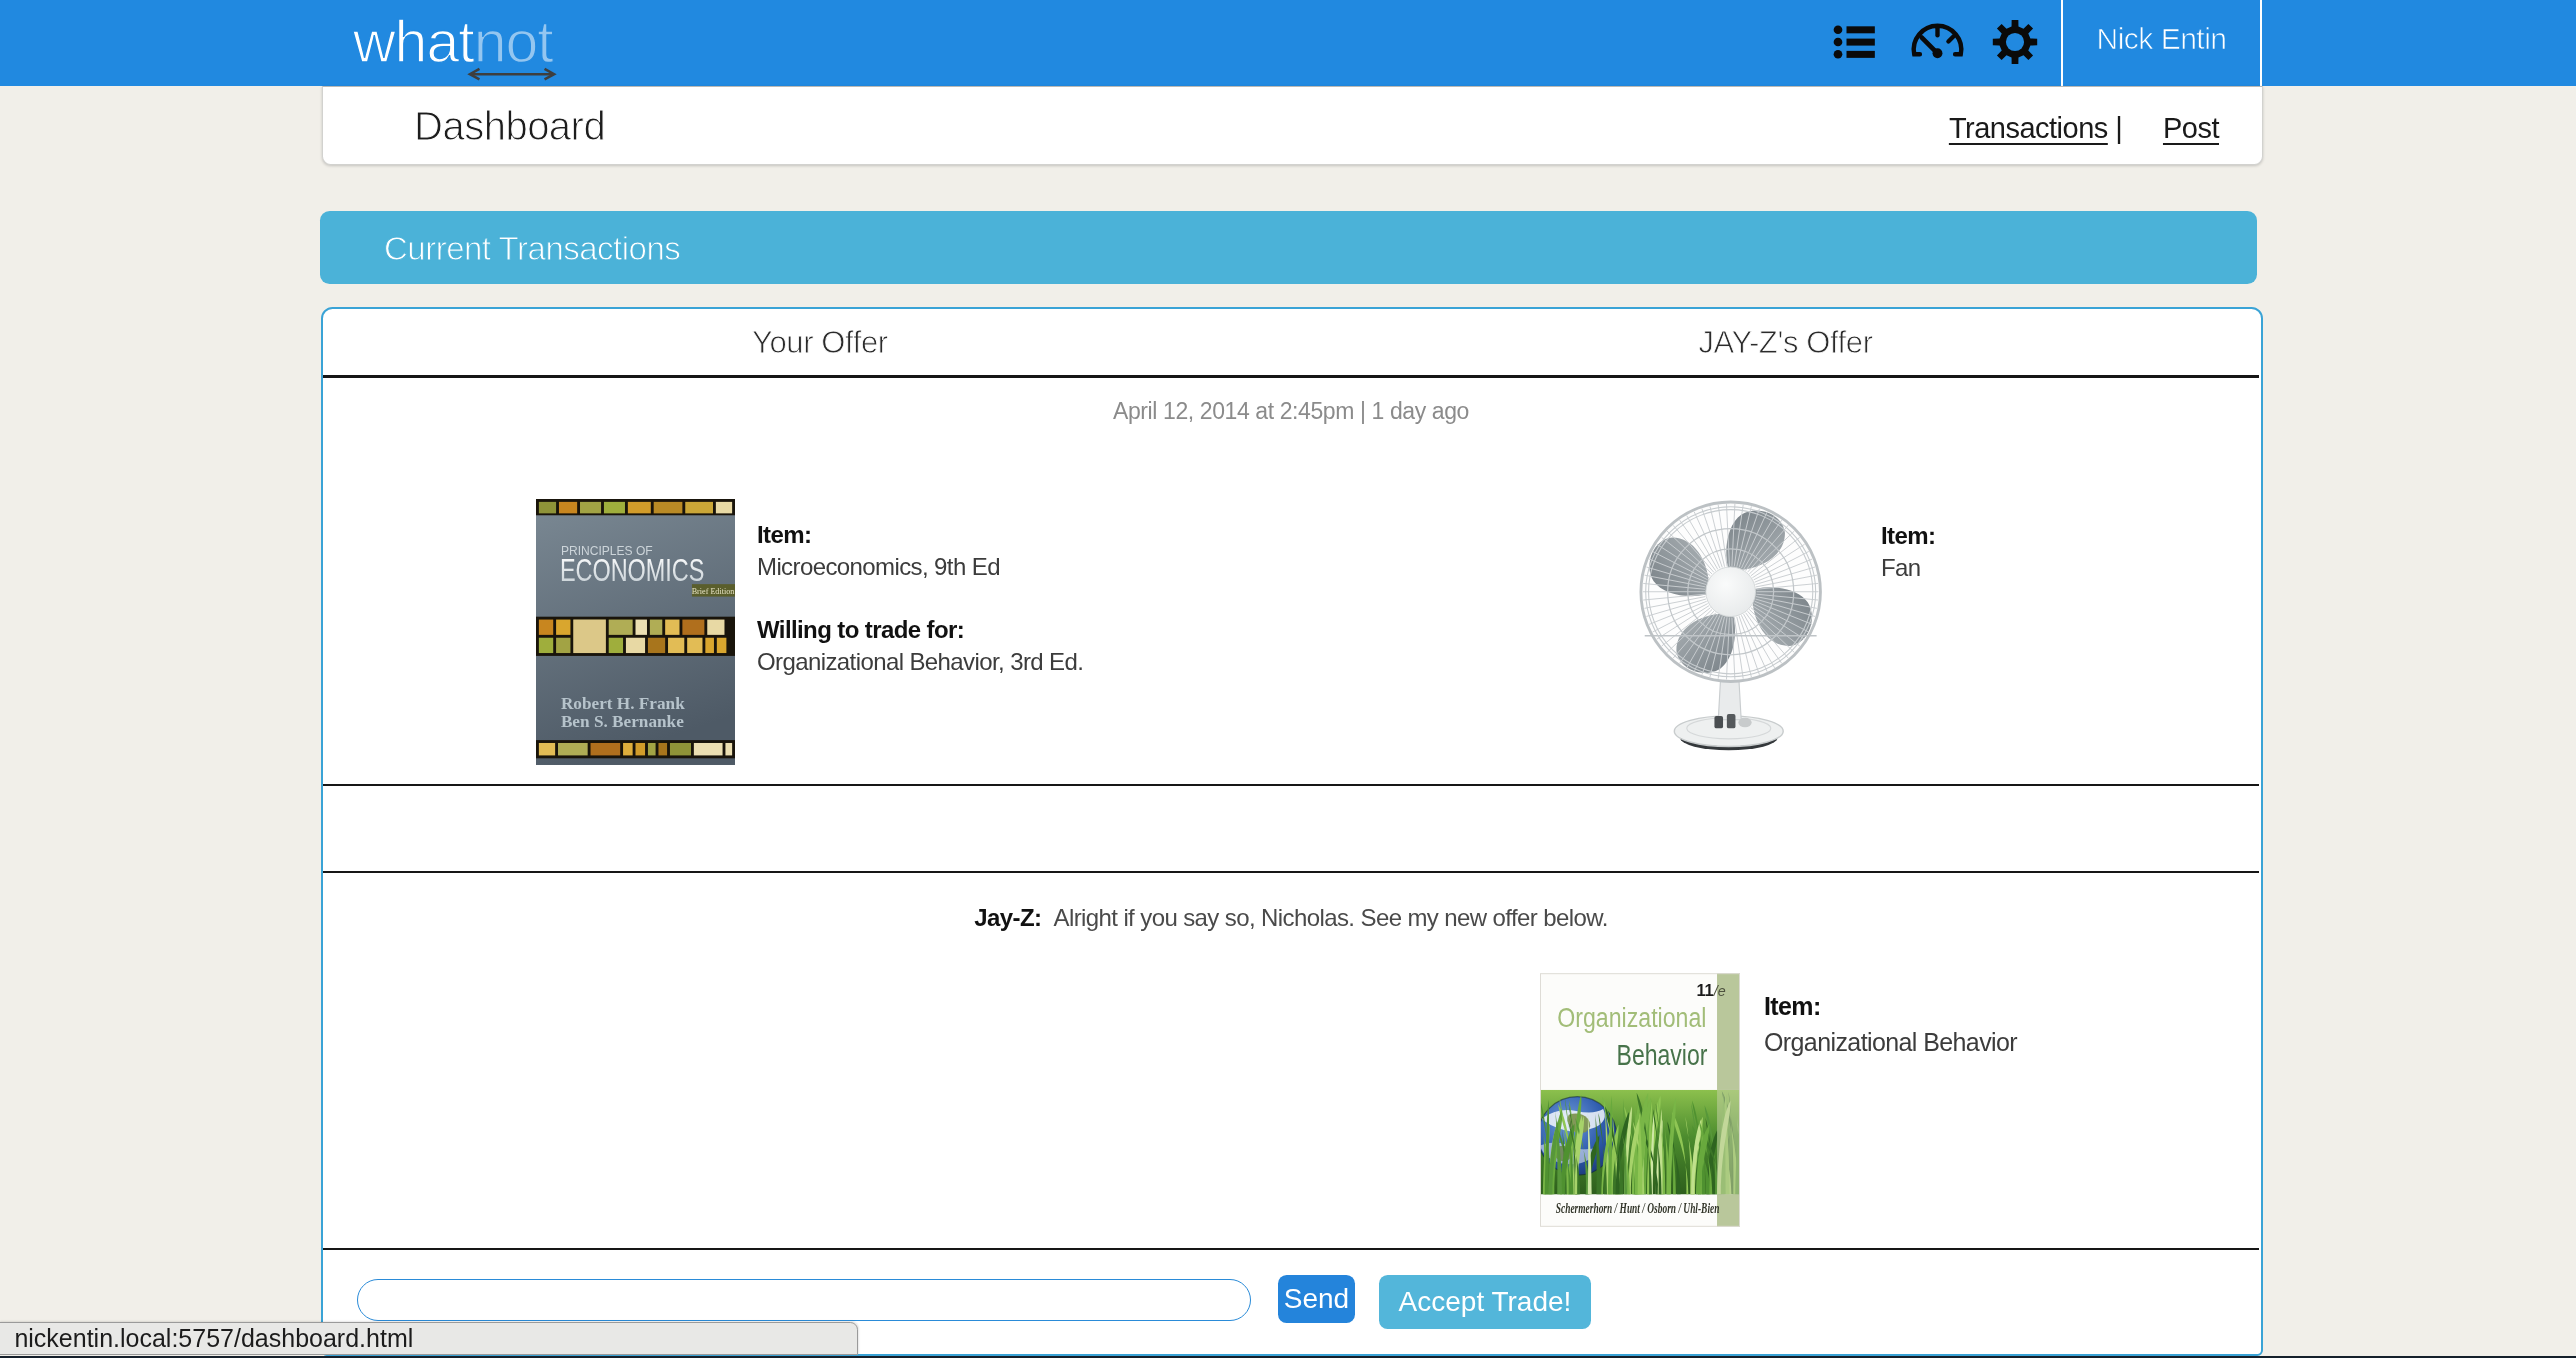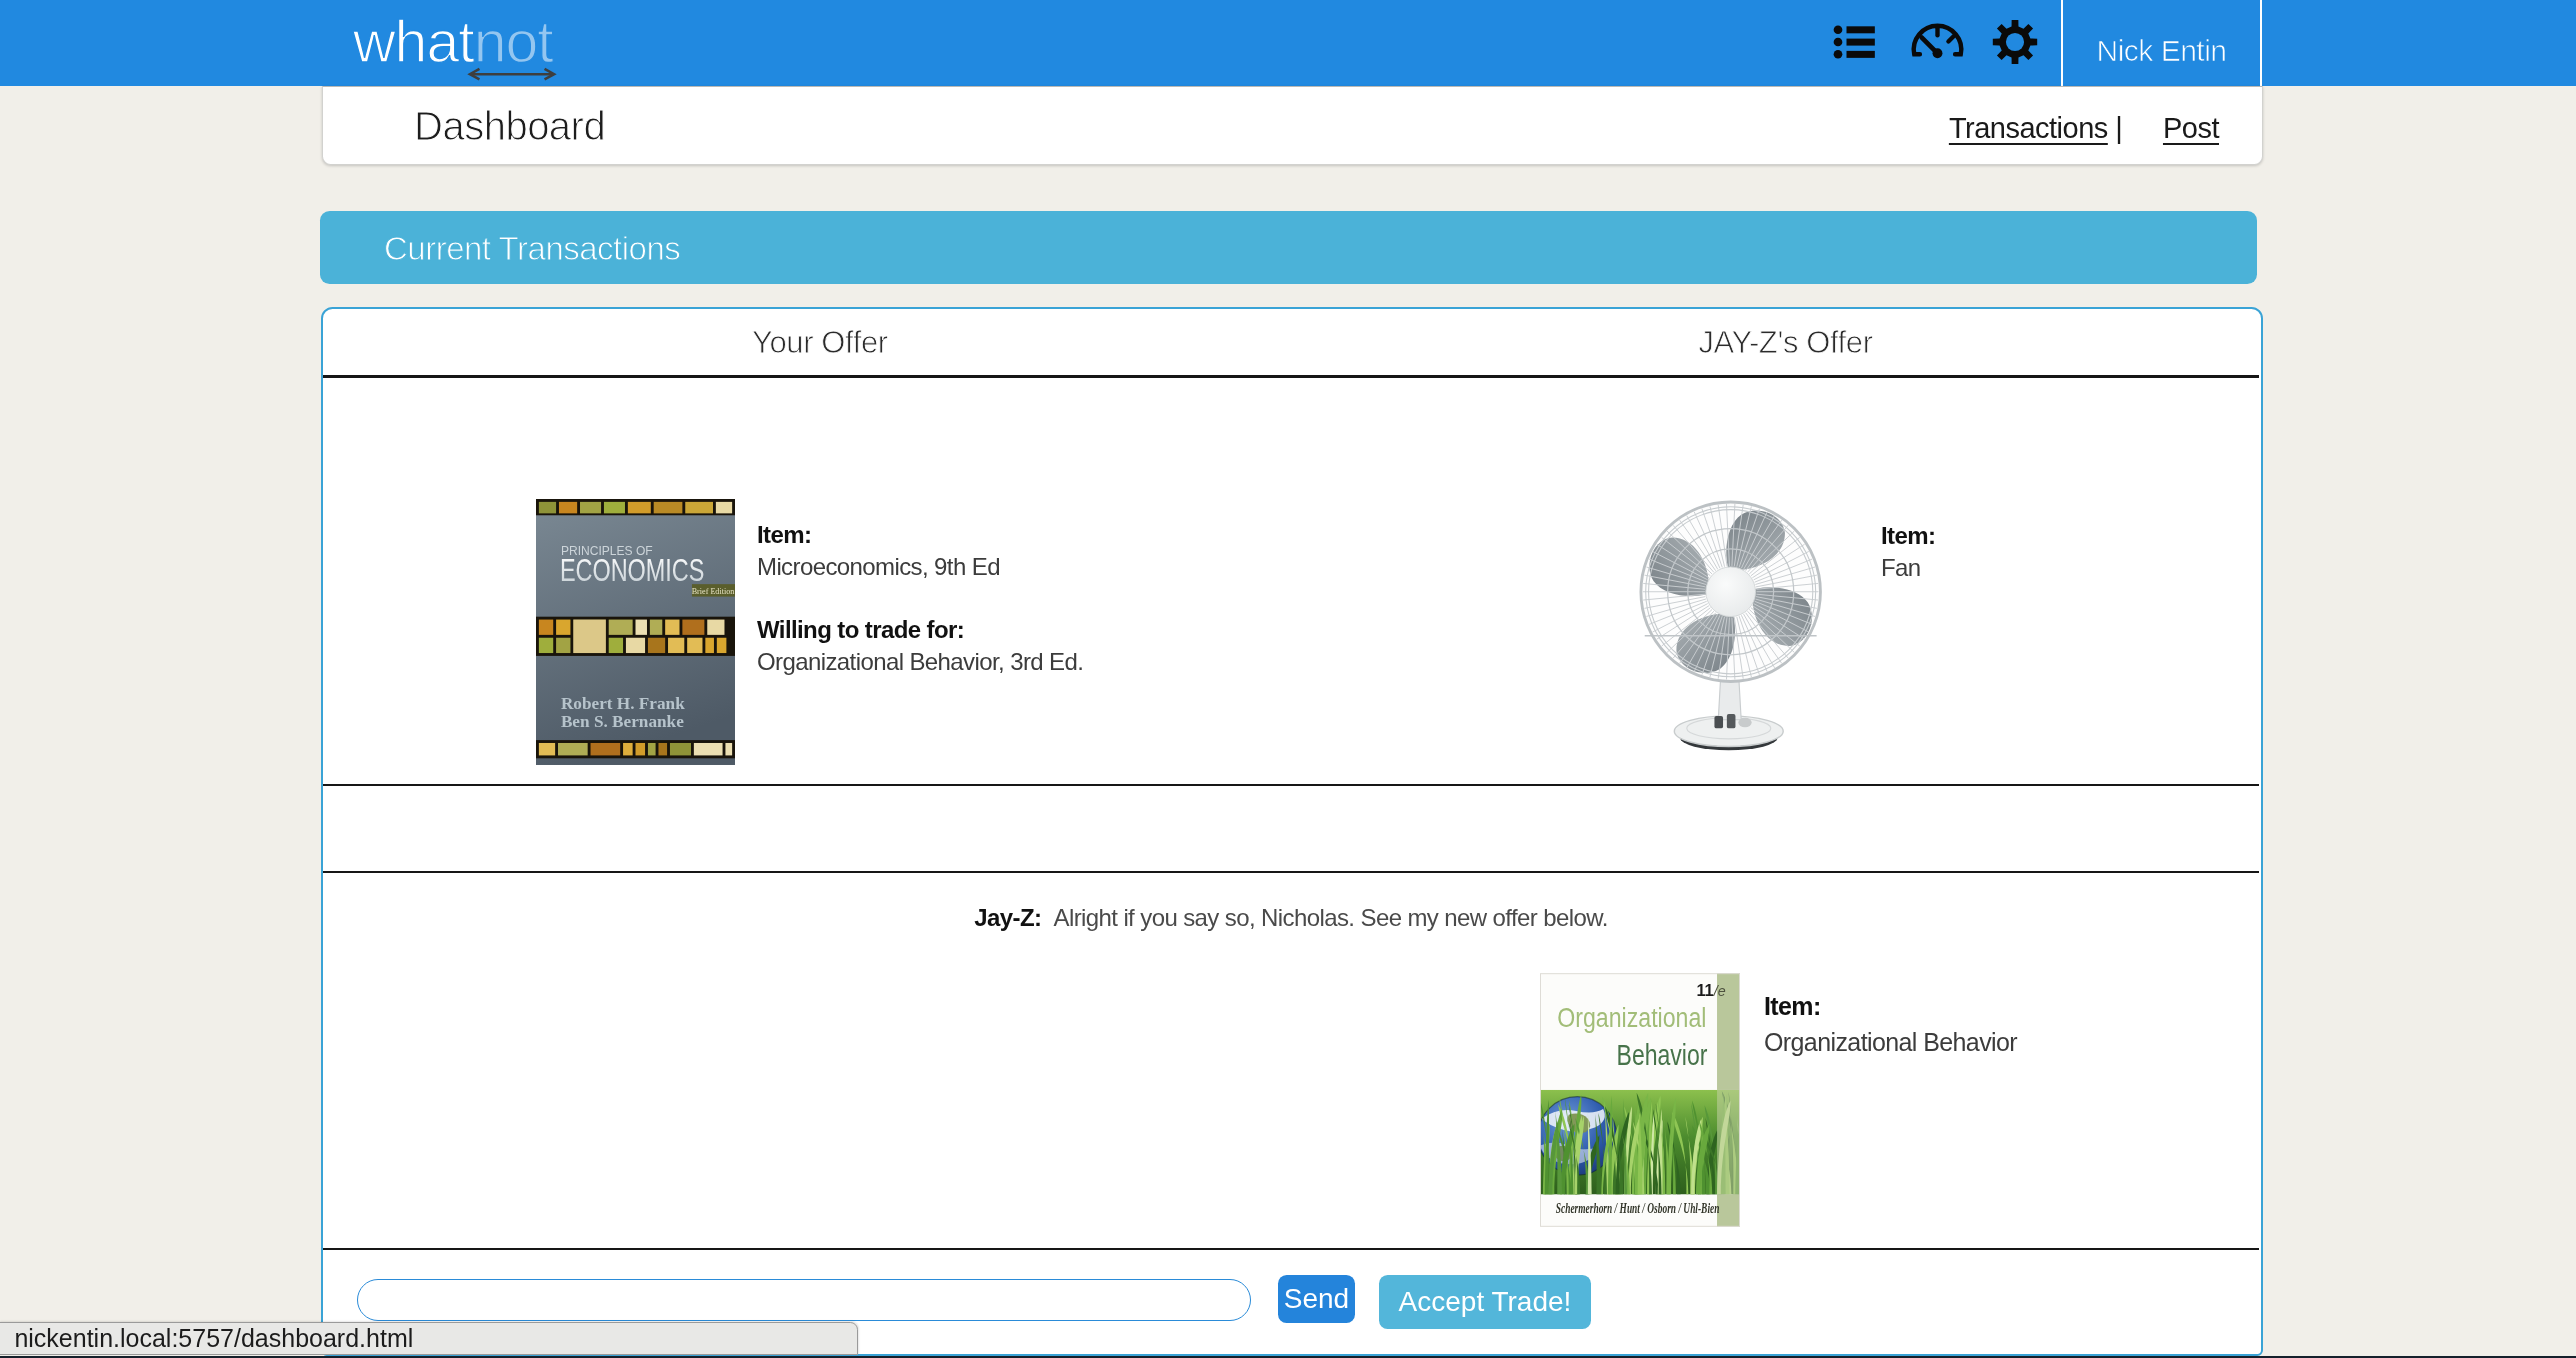--- a/index.html
+++ b/index.html
@@ -6,21 +6,21 @@
 html,body { width:2576px; height:1359px; overflow:hidden; }
 body { background:#f1efe9; font-family:"Liberation Sans", sans-serif; position:relative; }
 .abs { position:absolute; }
 
 
 #header { position:absolute; left:0; top:0; width:2576px; height:86px; background:#2189e0; }
 #logo { position:absolute; left:353px; top:7.7px; font-size:59px; font-weight:normal; color:#ffffff; letter-spacing:-1px; -webkit-text-stroke:1.3px #2189e0; }
 #logo .not { color:rgba(255,255,255,0.52); }
 #sep1 { position:absolute; left:2061px; top:0; width:1.9px; height:86px; background:#ffffff; }
 #sep2 { position:absolute; left:2260px; top:0; width:1.9px; height:86px; background:#ffffff; }
-#nickentin { position:absolute; left:2063px; top:12px; width:197px; height:78px; line-height:78px; text-align:center; color:#ffffff; font-size:30px; letter-spacing:-0.5px; -webkit-text-stroke:0.7px #2189e0; }
+#nickentin { position:absolute; left:2063px; top:0; width:197px; height:78px; line-height:78px; text-align:center; color:#ffffff; font-size:30px; letter-spacing:-0.5px; -webkit-text-stroke:0.7px #2189e0; }
 
 
 #dashcard { position:absolute; left:322px; top:86px; width:1941px; height:79px; background:#ffffff;
   border:1px solid #d2d2cf; border-top:1.9px solid #b9b9b6; border-radius:0 0 8.6px 8.6px;
   box-shadow:0 1px 2.9px rgba(0,0,0,0.18); }
 #dashtitle { position:absolute; left:91px; top:0; height:79px; line-height:78px; font-size:40px; letter-spacing:-0.5px; color:#1d1d1d; -webkit-text-stroke:1px #ffffff; }
 #dashlinks { position:absolute; right:43px; top:0; height:79px; line-height:82px; font-size:29px; letter-spacing:-0.5px; color:#1a1a1a; }
 #dashlinks u { text-underline-offset:4.8px;margin-left:33px; }
 
 
@@ -107,20 +107,21 @@
   <div id="dashtitle">Dashboard</div>
   <div id="dashlinks"><u>Transactions</u> | <u>Post</u></div>
 </div>
 
 <div id="ctbar">Current Transactions</div>
 
 <div id="panel">
   <div class="offhead" id="oh2">JAY-Z's Offer</div>
   <div class="offhead" id="oh1">Your Offer</div>
   <div id="headline"></div>
+  <div id="dateline">April 12, 2014 at 2:45pm | 1 day ago</div>
 
   <svg id="book1" width="199" height="266" viewBox="0 0 208 278">
 <defs>
         <linearGradient id="slate" x1="0" y1="0" x2="0.25" y2="1">
           <stop offset="0" stop-color="#7b8994"></stop>
           <stop offset="1" stop-color="#4e5a66"></stop>
         </linearGradient>
         <linearGradient id="silver" x1="0" y1="0" x2="0" y2="1">
           <stop offset="0" stop-color="#ffffff"></stop>
           <stop offset="1" stop-color="#c2ccd2"></stop>

